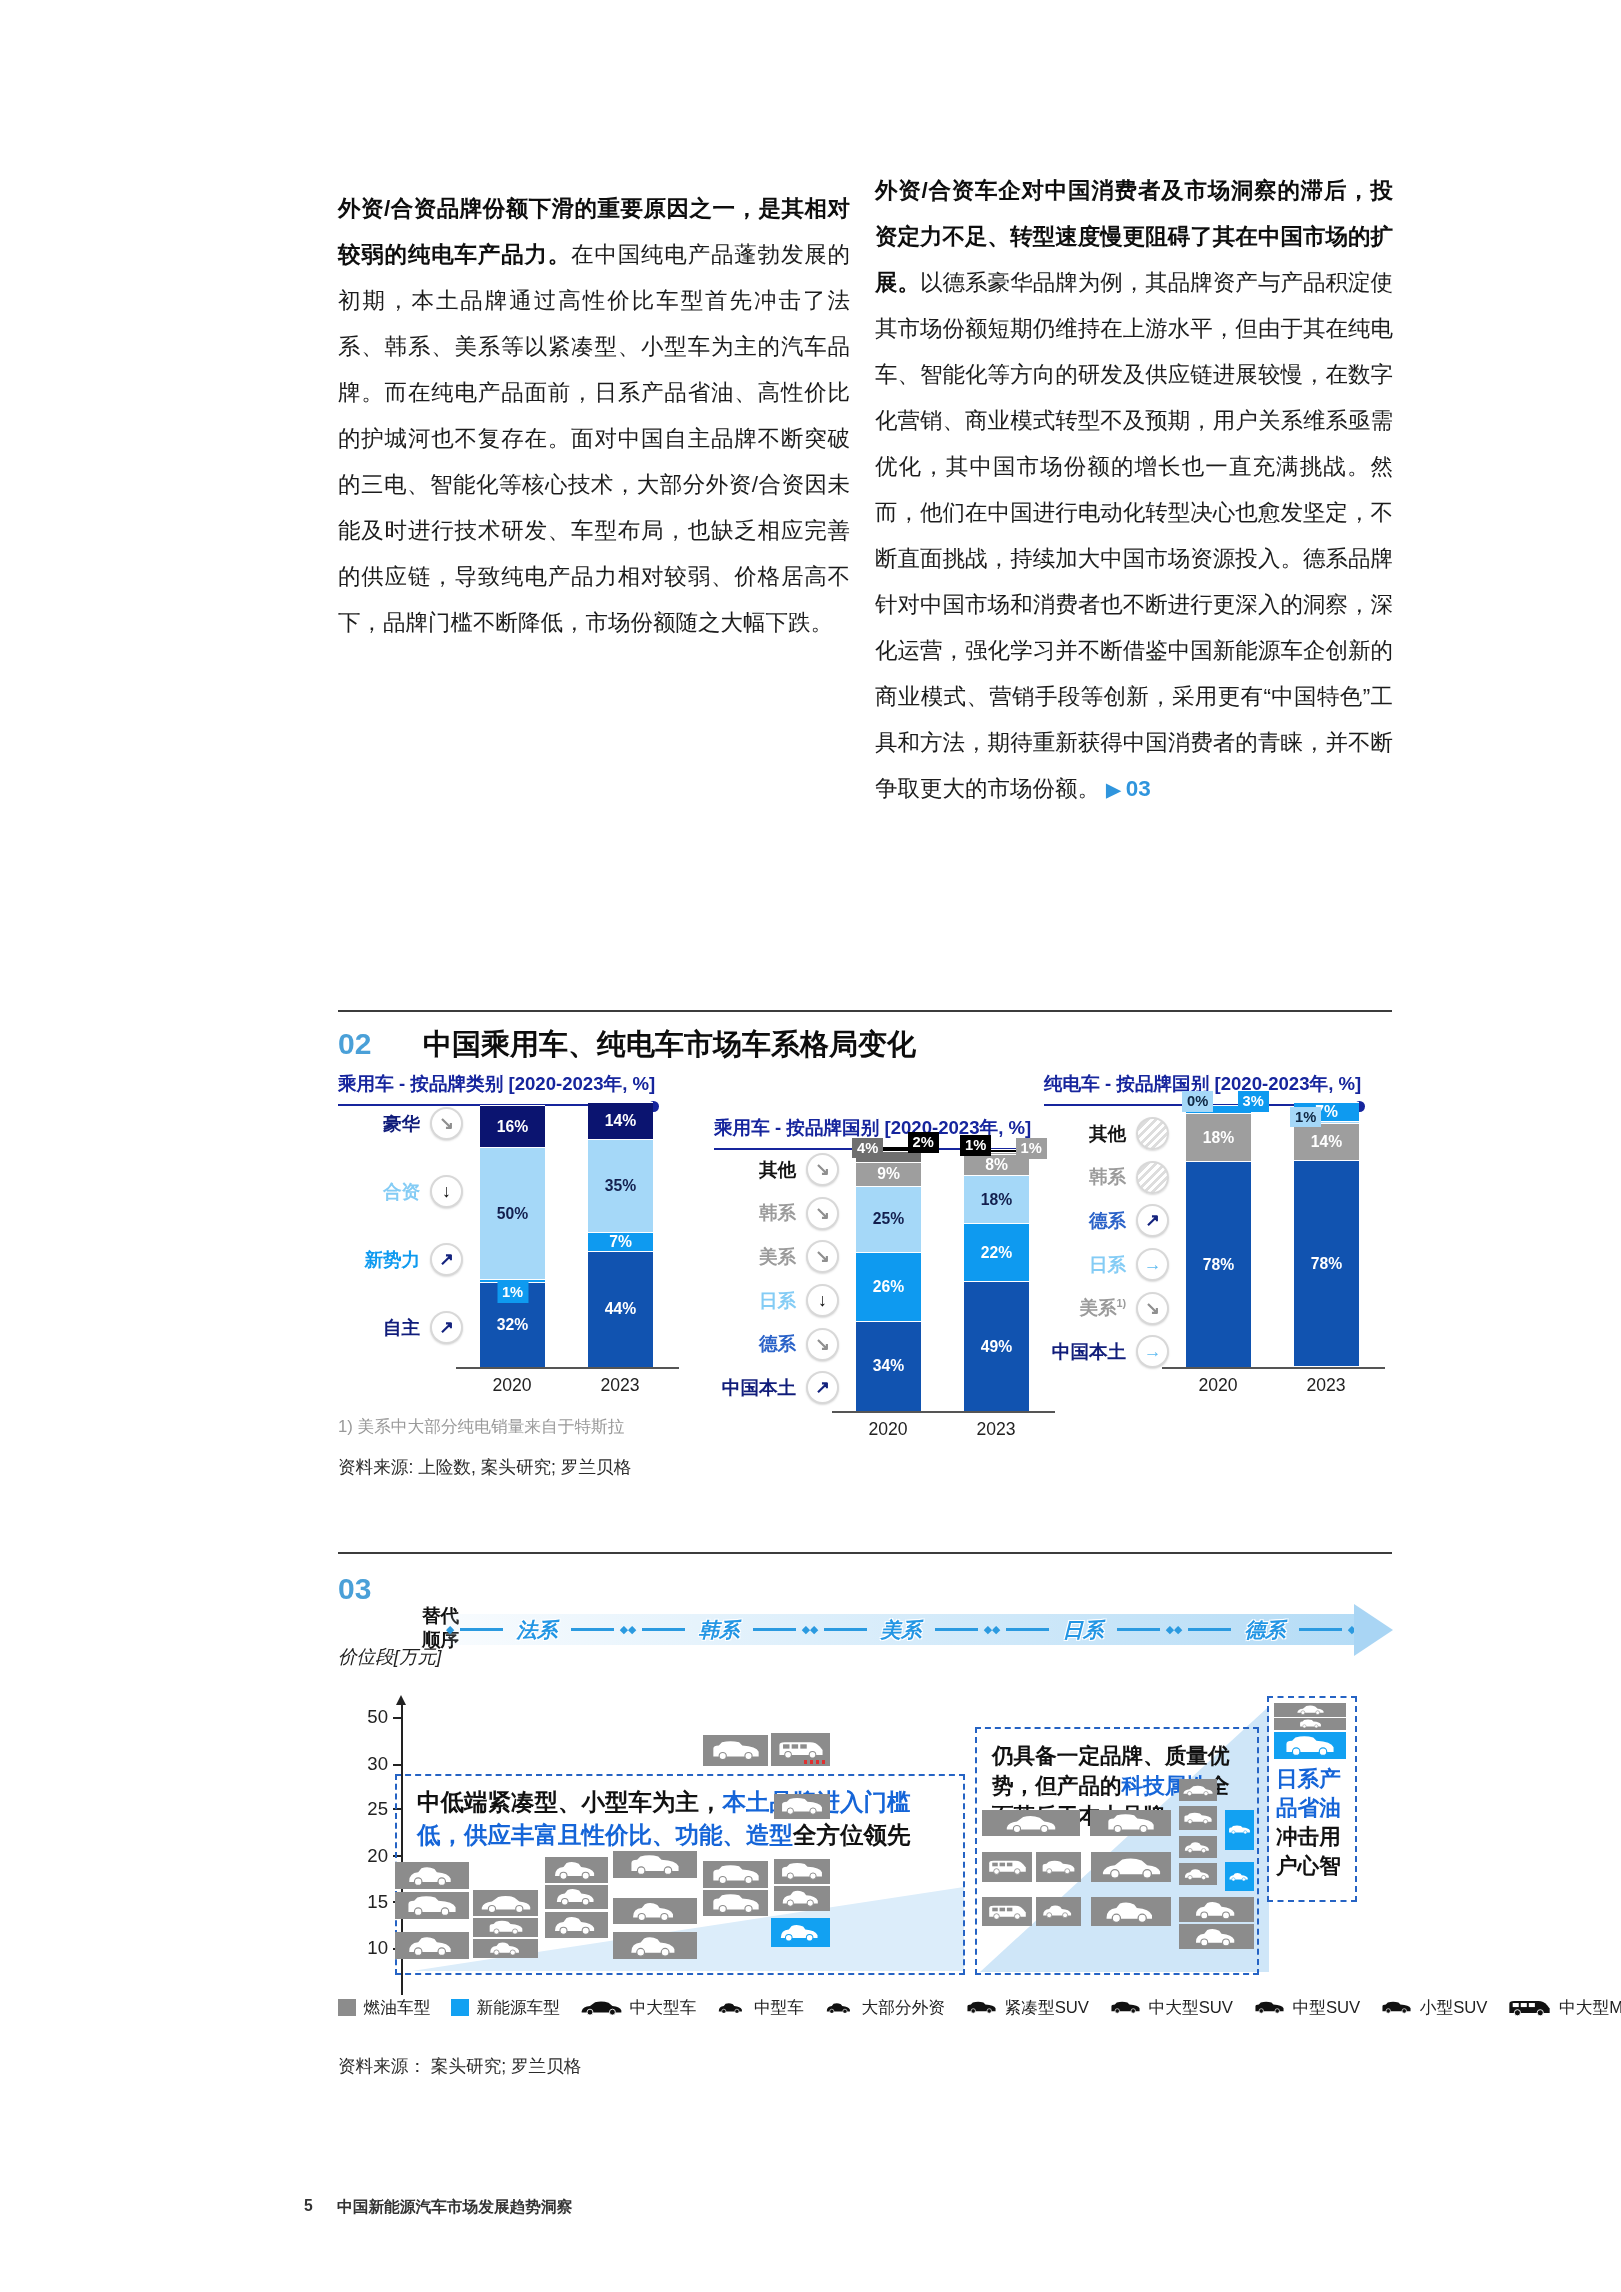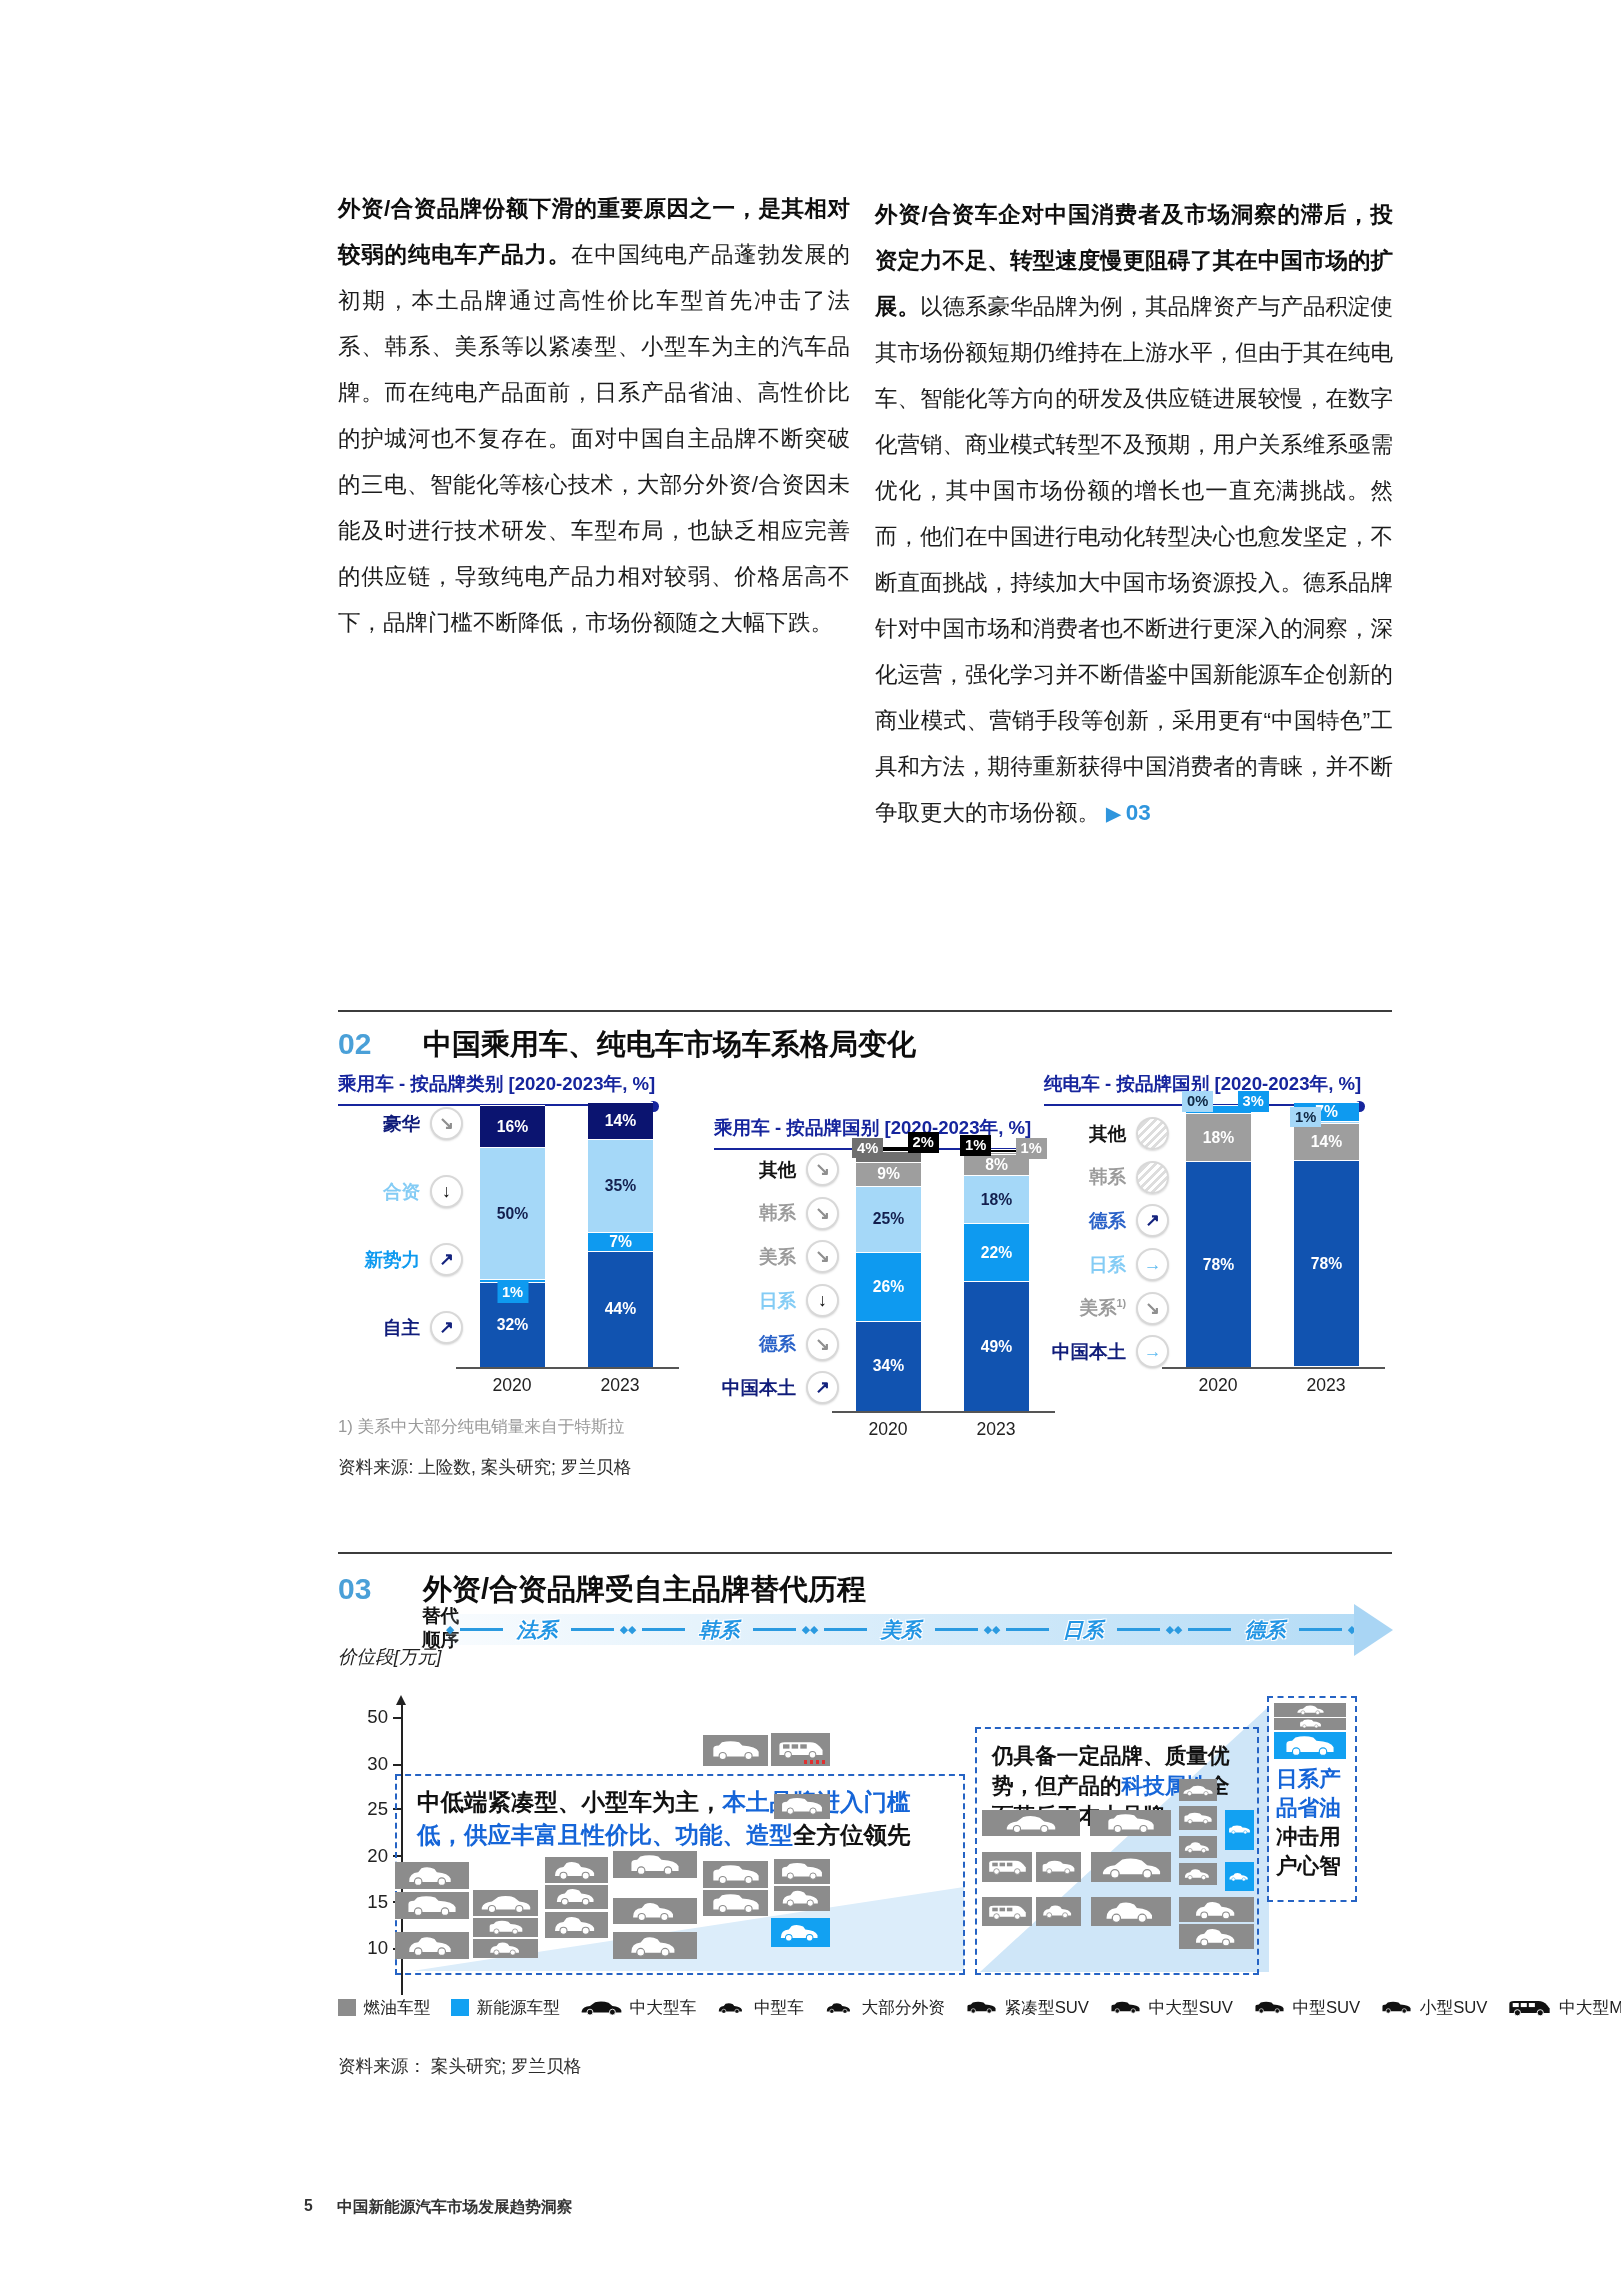--- a/index.html
+++ b/index.html
@@ -95,21 +95,21 @@
   .footer-title{position:absolute;left:337px;top:2197px;font-size:15.7px;font-weight:bold;color:#333;}
 </style>
 </head>
 <body>
 
 <div class="page">
 
   <div class="col" style="left:338px;top:186px;width:512px;">
     <p><span class="lead">外资/合资品牌份额下滑的重要原因之一，是其相对较弱的纯电车产品力。</span><span>在中国纯电产品蓬勃发展的初期，本土品牌通过高性价比车型首先冲击了法系、韩系、美系等以紧凑型、小型车为主的汽车品牌。而在纯电产品面前，日系产品省油、高性价比的护城河也不复存在。面对中国自主品牌不断突破的三电、智能化等核心技术，大部分外资/合资因未能及时进行技术研发、车型布局，也缺乏相应完善的供应链，导致纯电产品力相对较弱、价格居高不下，品牌门槛不断降低，市场份额随之大幅下跌。</span></p>
   </div>
-  <div class="col" style="left:875px;top:192px;width:518px;">
+  <div class="col" style="left:875px;top:168px;width:518px;">
     <p><span class="lead">外资/合资车企对中国消费者及市场洞察的滞后，投资定力不足、转型速度慢更阻碍了其在中国市场的扩展。</span><span>以德系豪华品牌为例，其品牌资产与产品积淀使其市场份额短期仍维持在上游水平，但由于其在纯电车、智能化等方向的研发及供应链进展较慢，在数字化营销、商业模式转型不及预期，用户关系维系亟需优化，其中国市场份额的增长也一直充满挑战。然而，他们在中国进行电动化转型决心也愈发坚定，不断直面挑战，持续加大中国市场资源投入。德系品牌针对中国市场和消费者也不断进行更深入的洞察，深化运营，强化学习并不断借鉴中国新能源车企创新的商业模式、营销手段等创新，采用更有“中国特色”工具和方法，期待重新获得中国消费者的青睐，并不断争取更大的市场份额。</span> <span class="ref"><span>03</span></span></p>
   </div>
 
   <div class="rule" style="top:1010px;"></div>
   <div class="sec-num" style="left:338px;top:1027px;">02</div>
   <div class="sec-title" style="left:423px;top:1025px;">中国乘用车、纯电车市场车系格局变化</div>
 
   <div class="panel panel-0" style="left:338px;">
     <span class="ptitle">乘用车 - 按品牌类别 [2020-2023年, %]</span>
     <div class="legend">
@@ -250,21 +250,20 @@
         </div>
         <div class="yearlab" style="left: 240px;">2023</div>
       </div>
   </div>
 
   <div class="fnote" style="top:1415px;">1) 美系中大部分纯电销量来自于特斯拉</div>
   <div class="src" style="top:1455px;">资料来源: 上险数, 案头研究; 罗兰贝格</div>
 
   <div class="rule" style="top:1552px;"></div>
   <div class="sec-num" style="left:338px;top:1572px;">03</div>
-  <div class="sec-title" style="left:423px;top:1570px;">外资/合资品牌受自主品牌替代历程</div>
 
   <div class="order-label">
     <div>替代</div>
     <div>顺序</div>
   </div>
   <div class="order-band">
       <div class="oseg">
         <span class="odia">◆</span>
         <div class="oline"></div>
         <b class="olabel">法系</b>

